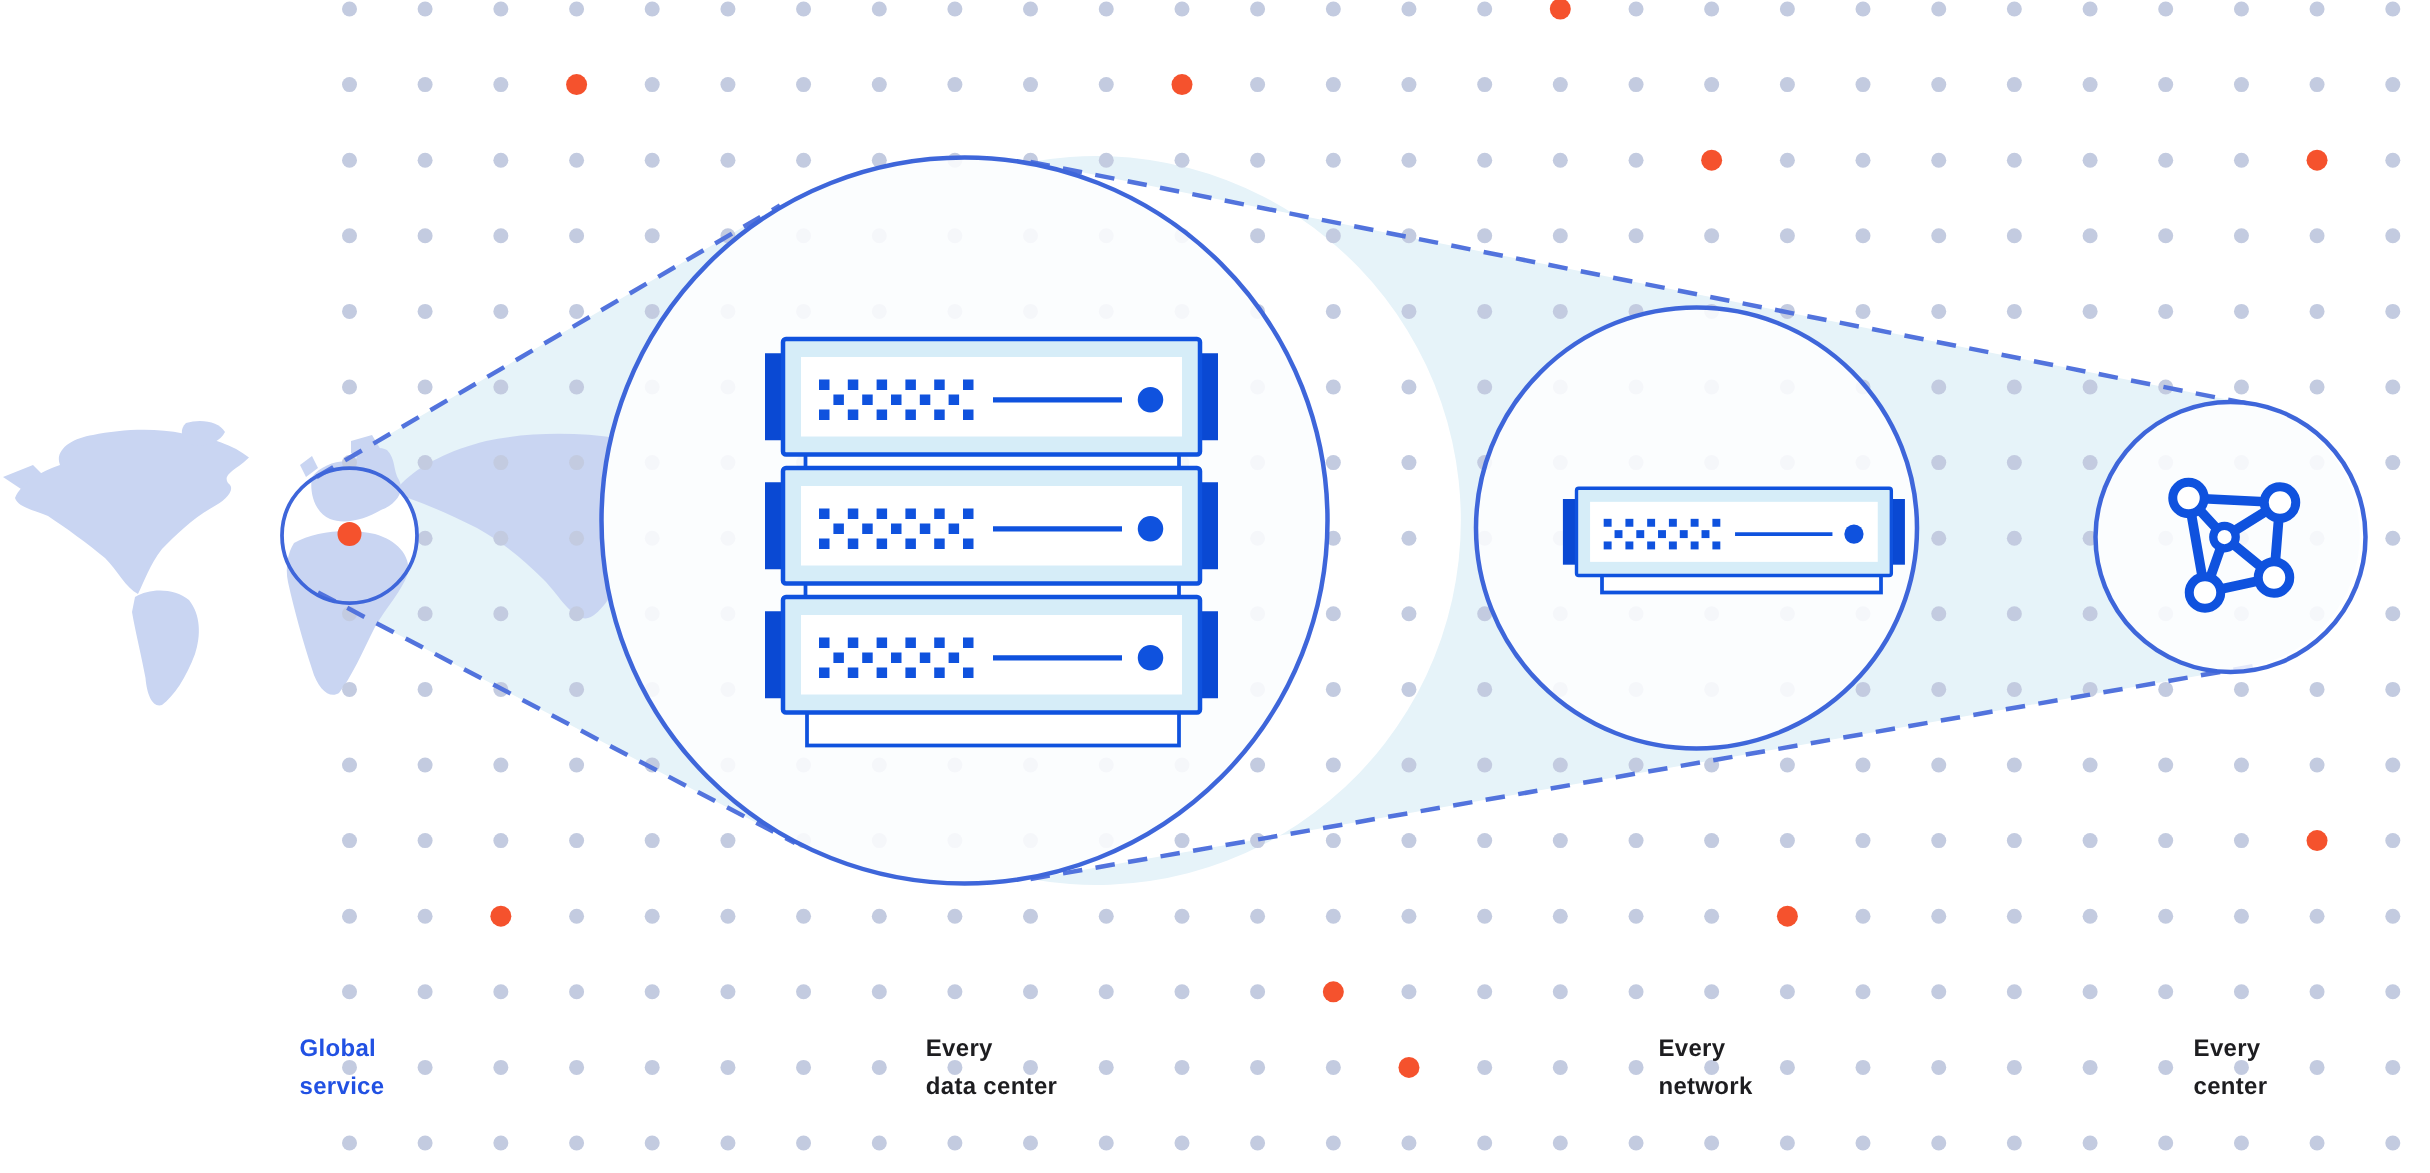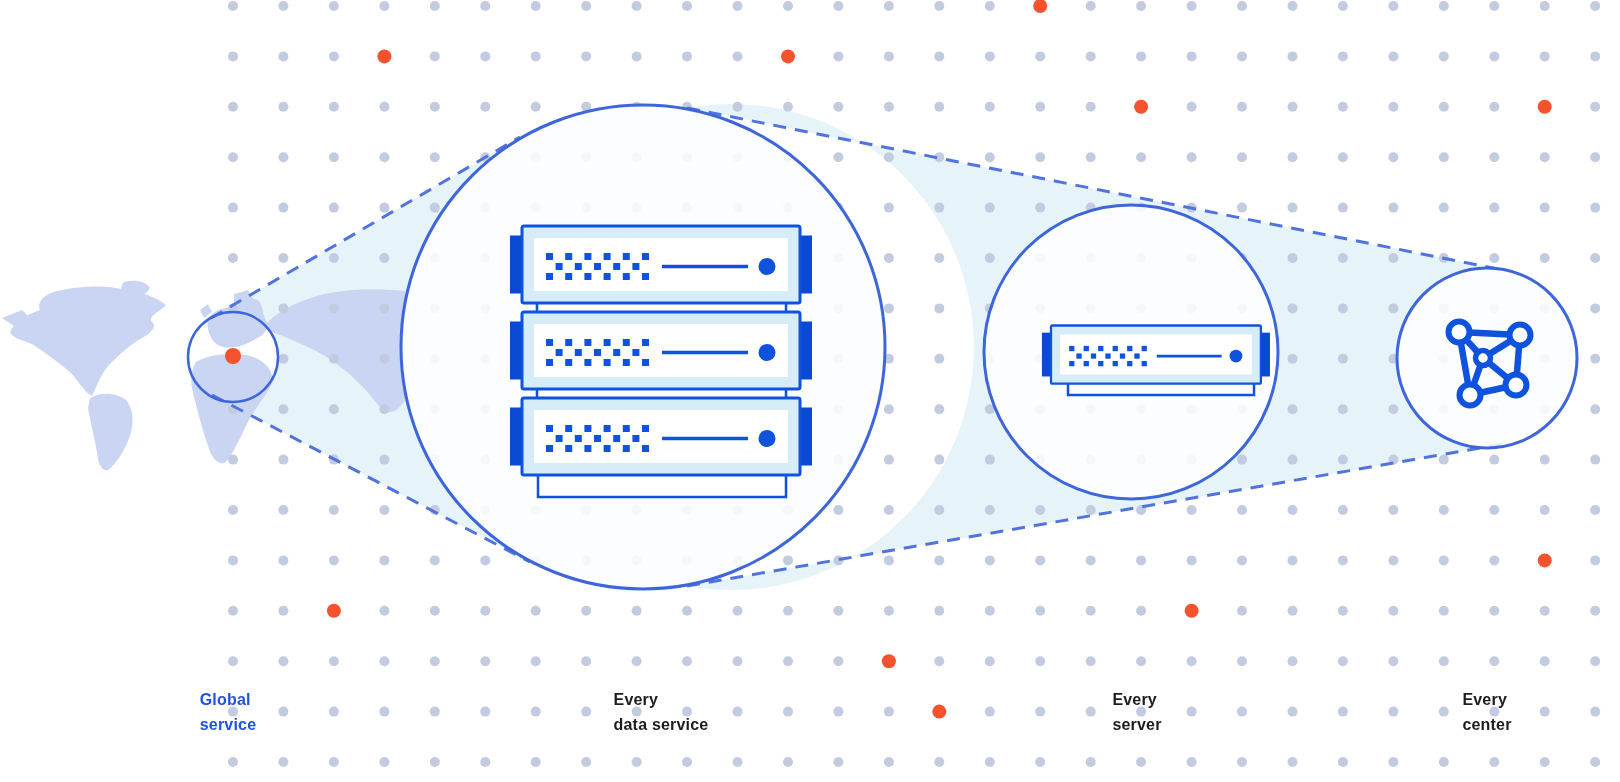--- a/index.html
+++ b/index.html
@@ -587,23 +587,23 @@
 
     <circle class="marker" cx="233" cy="356" r="8"></circle>
   </svg>
 
   <div class="stage-label blue" style="left:228px;top:687px;">
     <div>Global</div>
     <div>service</div>
   </div>
   <div class="stage-label" style="left:661px;top:687px;">
     <div>Every</div>
-    <div>data service</div>
+    <div>data center</div>
   </div>
   <div class="stage-label" style="left:1137px;top:687px;">
     <div>Every</div>
-    <div>server</div>
+    <div>network</div>
   </div>
   <div class="stage-label" style="left:1487px;top:687px;">
     <div>Every</div>
     <div>center</div>
   </div>
 </div>
 
 </body></html>

